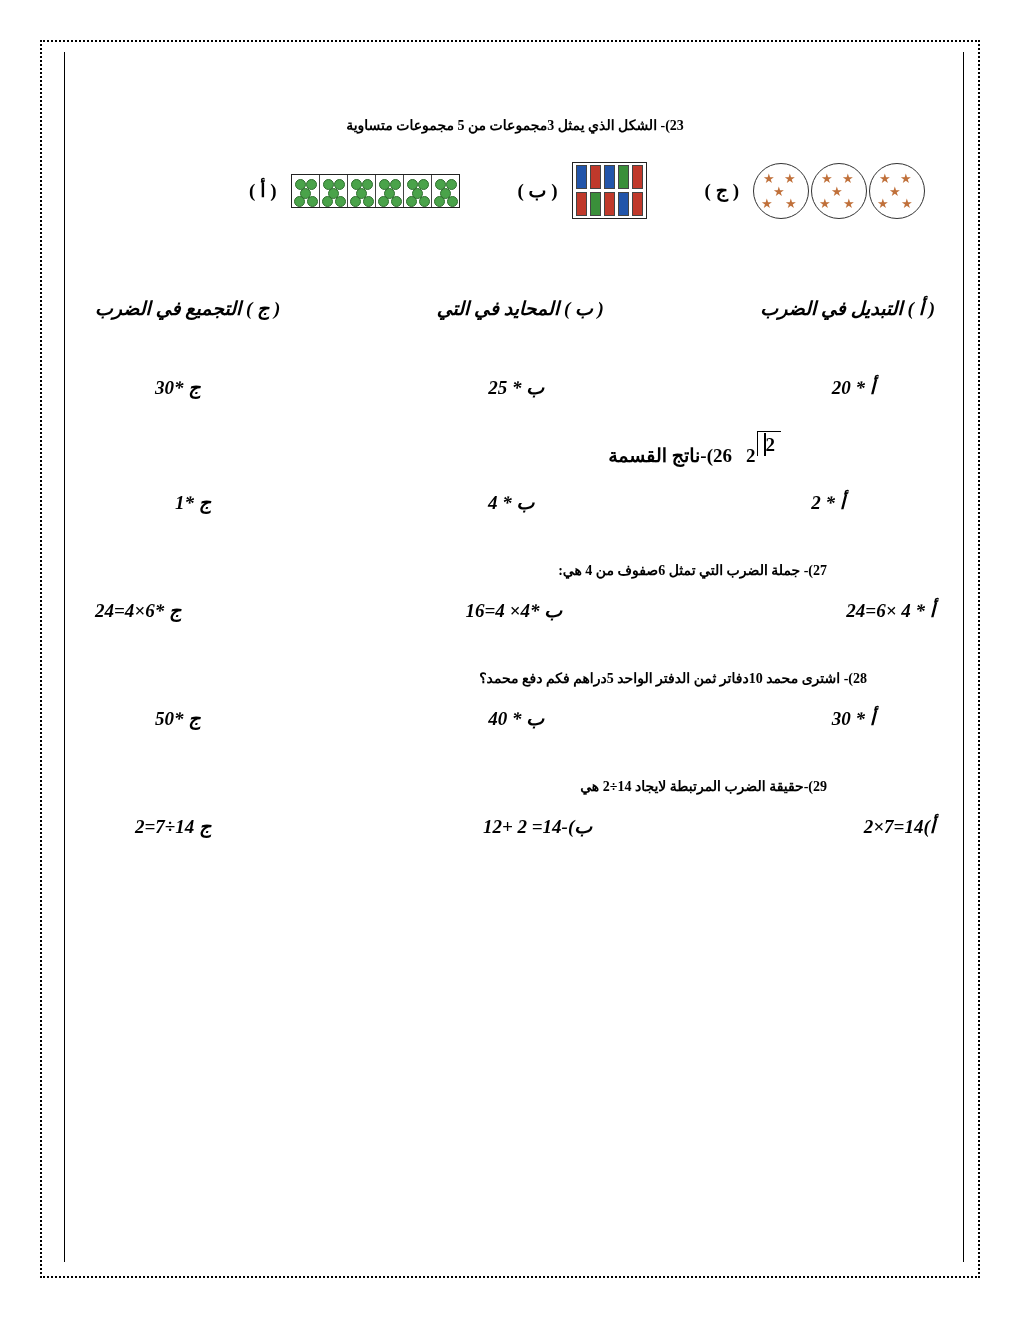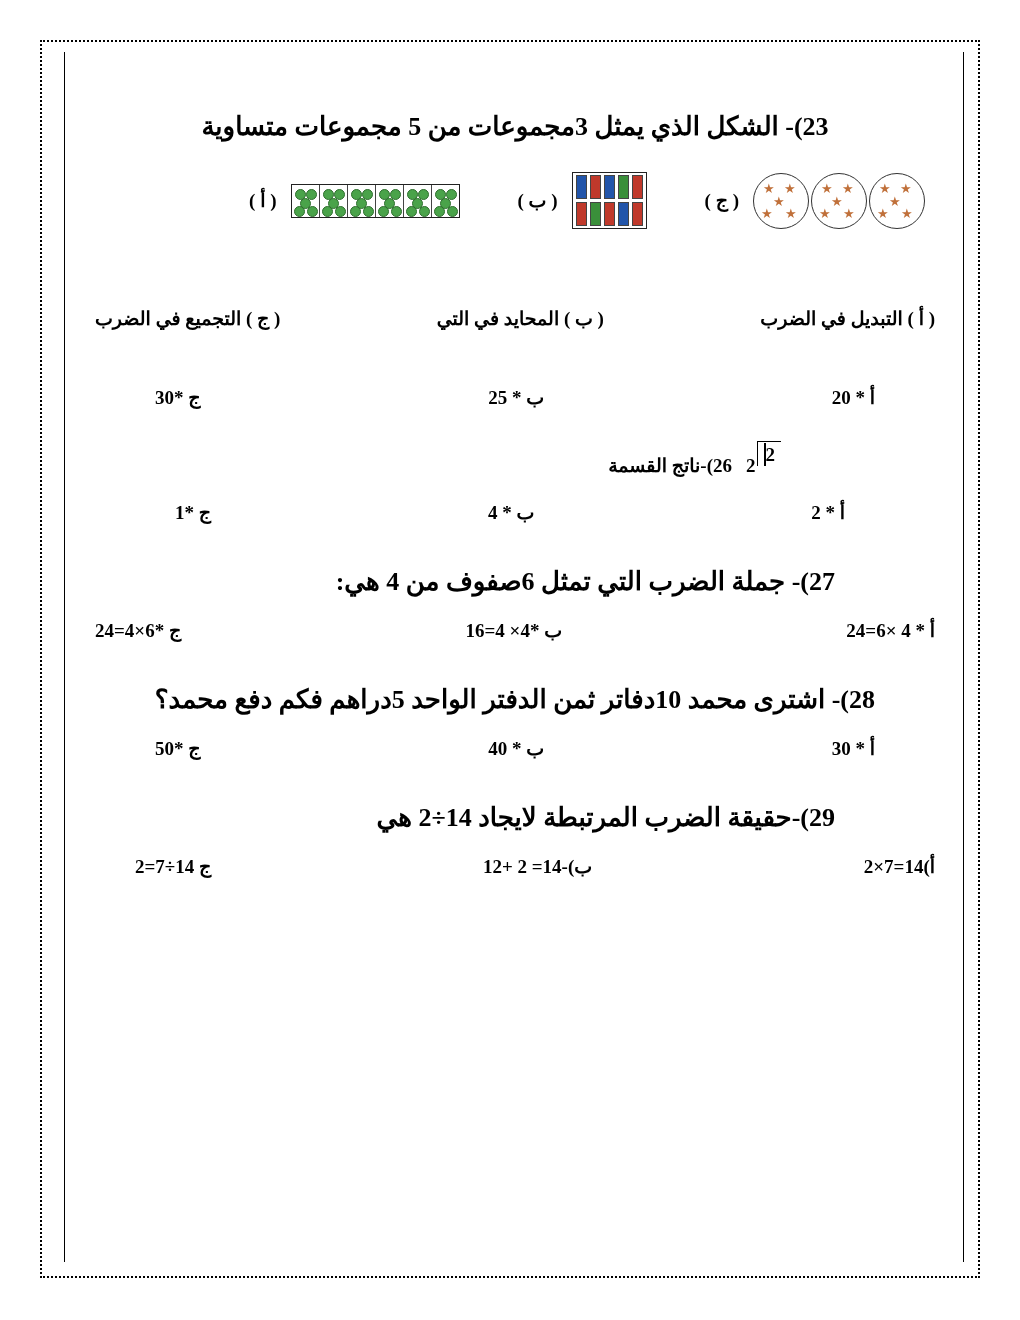--- a/index.html
+++ b/index.html
@@ -36,40 +36,41 @@
   .content {
     position: absolute;
     left: 30px;
     top: 55px;
     width: 840px;
     direction: rtl;
     text-align: right;
   }
   .q {
     font-weight: bold;
-    font-size: 26px;
+    font-size: 14px;
     line-height: 1.5;
-    margin: 0;
+    margin: 8px;
   }
   .q-center {
     text-align: center;
   }
   .q-indent-1 { padding-right: 60px; }
   .q-indent-2 { padding-right: 100px; }
   .q-indent-3 { padding-right: 150px; }
 
   .choices {
     display: flex;
     flex-direction: row;
     font-weight: bold;
     font-size: 19px;
     margin-top: 18px;
   }
   .choices .ch {
     white-space: nowrap;
+    font-style: italic;
   }
   .spacer { flex: 1 1 auto; }
 
   .block-gap-lg { height: 60px; }
   .block-gap-md { height: 38px; }
 
   
   .fig-row {
     display: flex;
     flex-direction: row;

